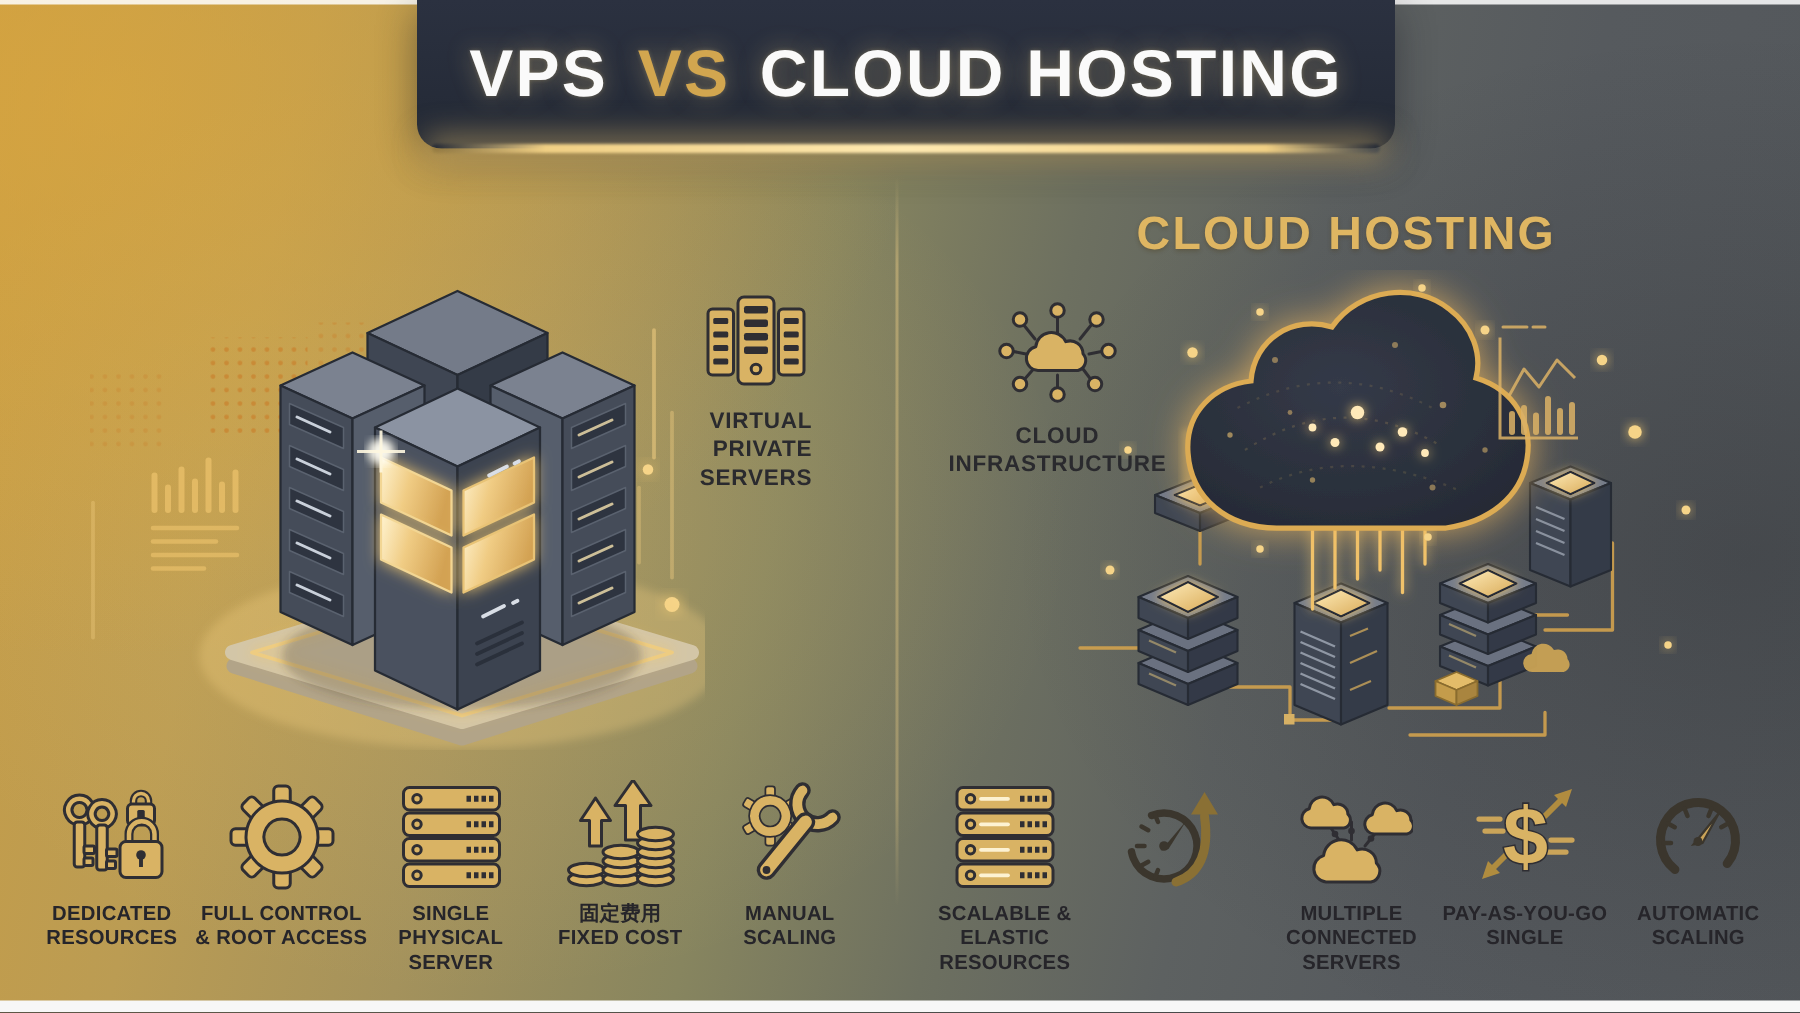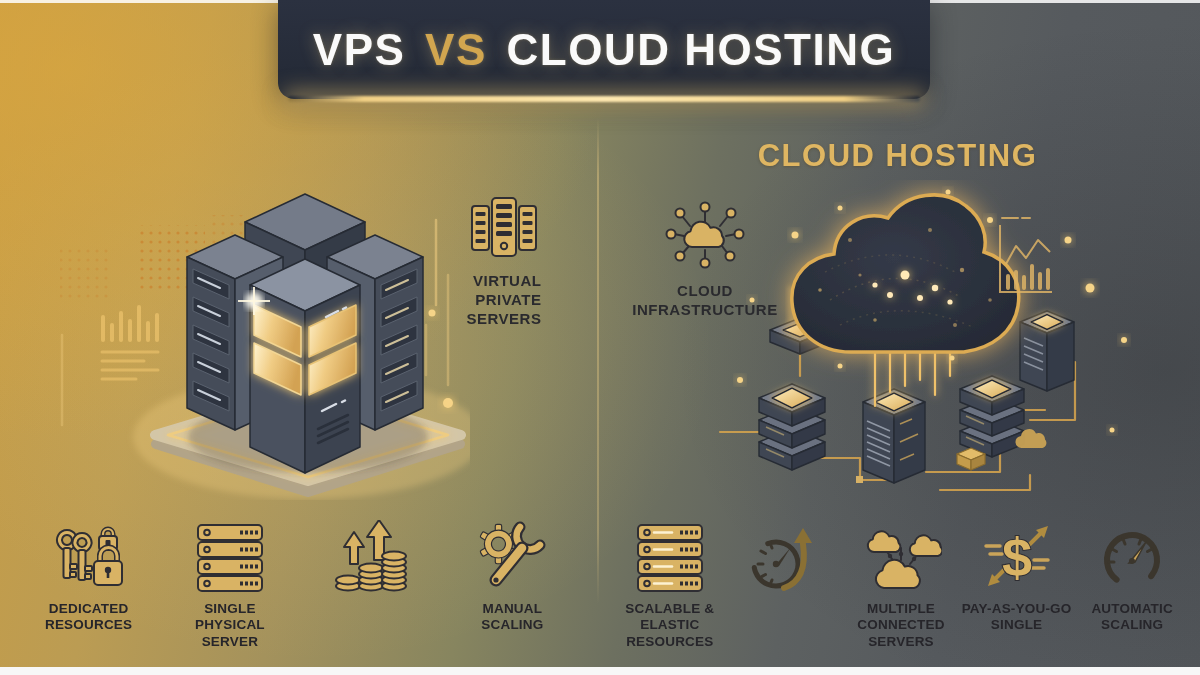--- a/index.html
+++ b/index.html
@@ -463,20 +463,39 @@
           <path d="M49,38 v-6 a8.5,8.5 0 0 1 17,0 v6" fill="none" stroke="#d9b364" stroke-width="3"></path>
           <rect class="ic-gold" x="43" y="37" width="28" height="24" rx="4"></rect>
           <circle cx="57" cy="46" r="3.2" class="ic-slot"></circle>
             <rect x="55.7" y="47" width="2.6" height="7" class="ic-slot"></rect>
         </svg>
       </div>
       <div class="feature-label">DEDICATED
 RESOURCES</div>
     </div>
 
+    <div class="feature">
+      <div class="feature-iconbox">
+        <svg width="74" height="74" viewBox="0 0 74 74">
+          <g class="ic-gold">
+            <rect x="31.5" y="4" width="11" height="14" rx="3"></rect>
+            <rect x="31.5" y="4" width="11" height="14" rx="3" transform="rotate(45 37 38)"></rect>
+            <rect x="31.5" y="4" width="11" height="14" rx="3" transform="rotate(90 37 38)"></rect>
+            <rect x="31.5" y="4" width="11" height="14" rx="3" transform="rotate(135 37 38)"></rect>
+            <rect x="31.5" y="4" width="11" height="14" rx="3" transform="rotate(180 37 38)"></rect>
+            <rect x="31.5" y="4" width="11" height="14" rx="3" transform="rotate(225 37 38)"></rect>
+            <rect x="31.5" y="4" width="11" height="14" rx="3" transform="rotate(270 37 38)"></rect>
+            <rect x="31.5" y="4" width="11" height="14" rx="3" transform="rotate(315 37 38)"></rect>
+            <path fill-rule="evenodd" d="M37,14 a24,24 0 1 0 0.01,0 Z M37,26 a12,12 0 1 1 -0.01,0 Z"></path>
+          </g>
+        </svg>
+      </div>
+      <div class="feature-label">FULL CONTROL
+&amp; ROOT ACCESS</div>
+    </div>
 
     <div class="feature">
       <div class="feature-iconbox">
         <svg width="76" height="72" viewBox="0 0 76 72">
           <g class="ic-gold">
             <rect x="6" y="3" width="64" height="15" rx="4"></rect>
               <rect x="6" y="20" width="64" height="15" rx="4"></rect>
             <rect x="6" y="37" width="64" height="15" rx="4"></rect>
               <rect x="6" y="54" width="64" height="15" rx="4"></rect>
           </g>
@@ -525,20 +544,22 @@
               <ellipse cx="39" cy="48" rx="12" ry="4.5"></ellipse>
             <ellipse cx="62" cy="66" rx="12" ry="4.5"></ellipse>
               <ellipse cx="62" cy="60" rx="12" ry="4.5"></ellipse>
             <ellipse cx="62" cy="54" rx="12" ry="4.5"></ellipse>
               <ellipse cx="62" cy="48" rx="12" ry="4.5"></ellipse>
             <ellipse cx="62" cy="42" rx="12" ry="4.5"></ellipse>
               <ellipse cx="62" cy="36" rx="12" ry="4.5"></ellipse>
           </g>
         </svg>
       </div>
+      <div class="feature-label">固定费用
+FIXED COST</div>
     </div>
 
     <div class="feature">
       <div class="feature-iconbox">
         <svg width="76" height="74" viewBox="0 0 76 74">
           <g transform="translate(3,2) scale(0.58)" class="ic-gold" stroke-width="3">
             <rect x="31.5" y="4" width="11" height="14" rx="3"></rect>
             <rect x="31.5" y="4" width="11" height="14" rx="3" transform="rotate(60 37 38)"></rect>
             <rect x="31.5" y="4" width="11" height="14" rx="3" transform="rotate(120 37 38)"></rect>
             <rect x="31.5" y="4" width="11" height="14" rx="3" transform="rotate(180 37 38)"></rect>

